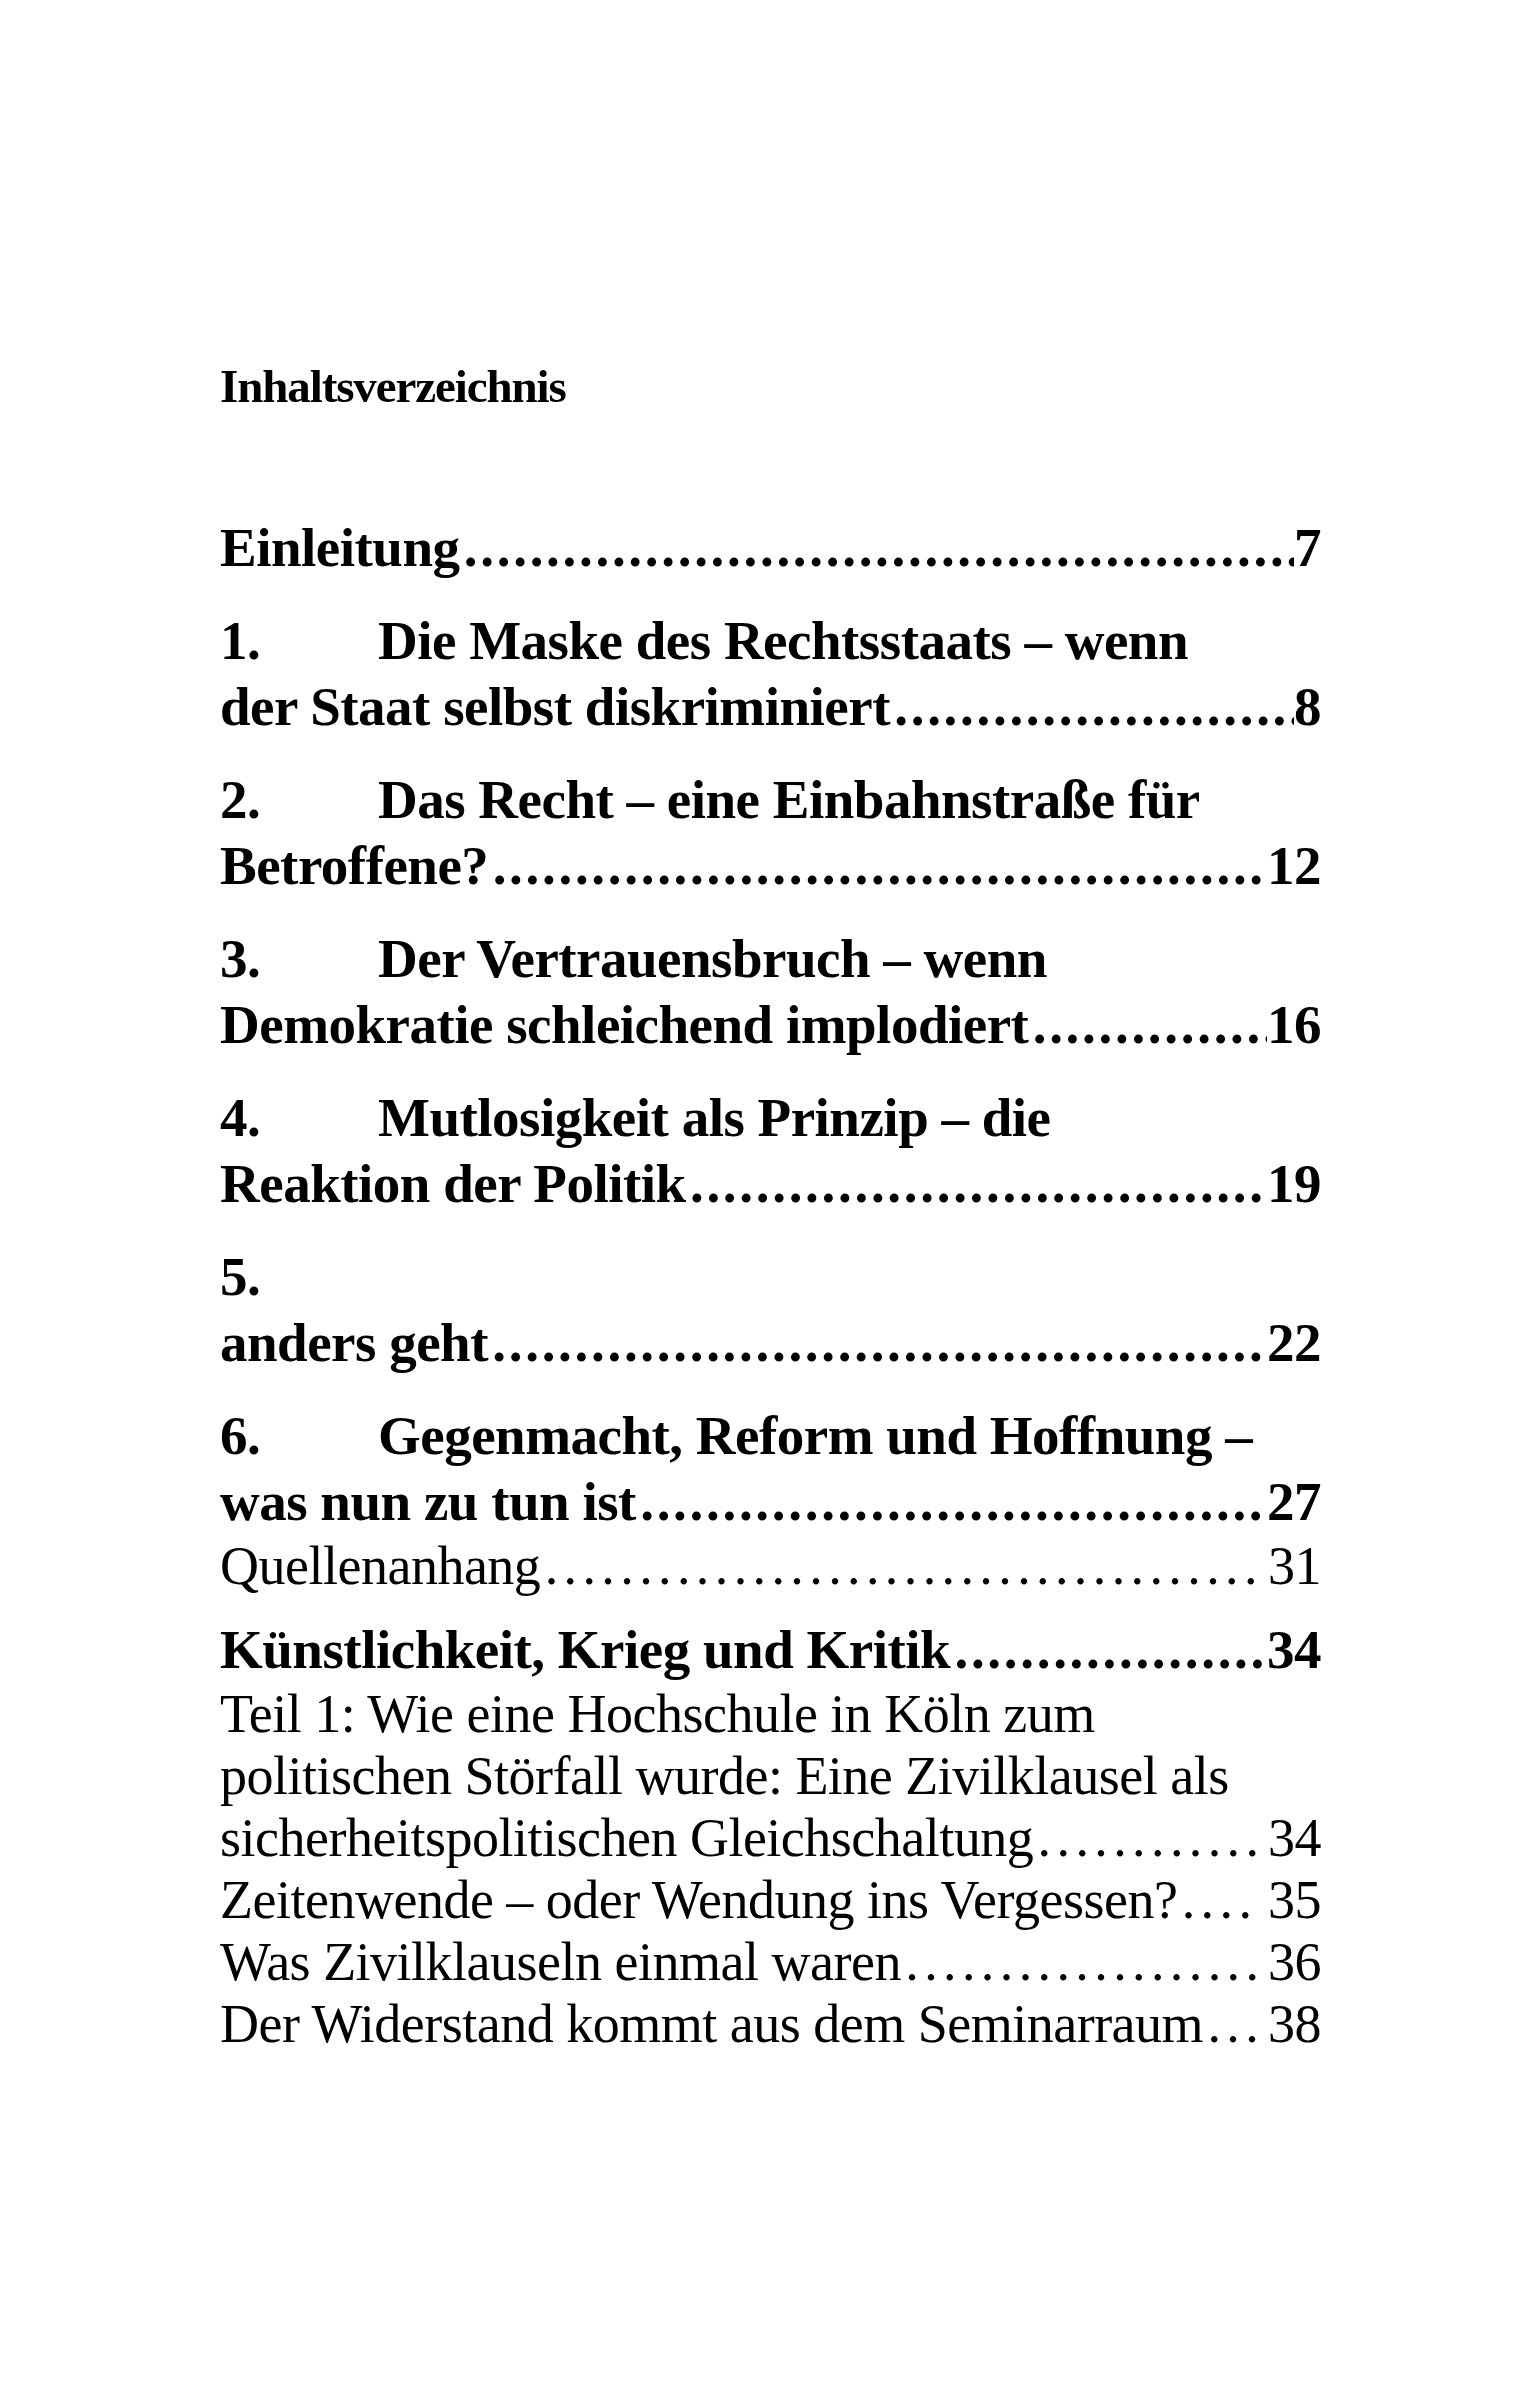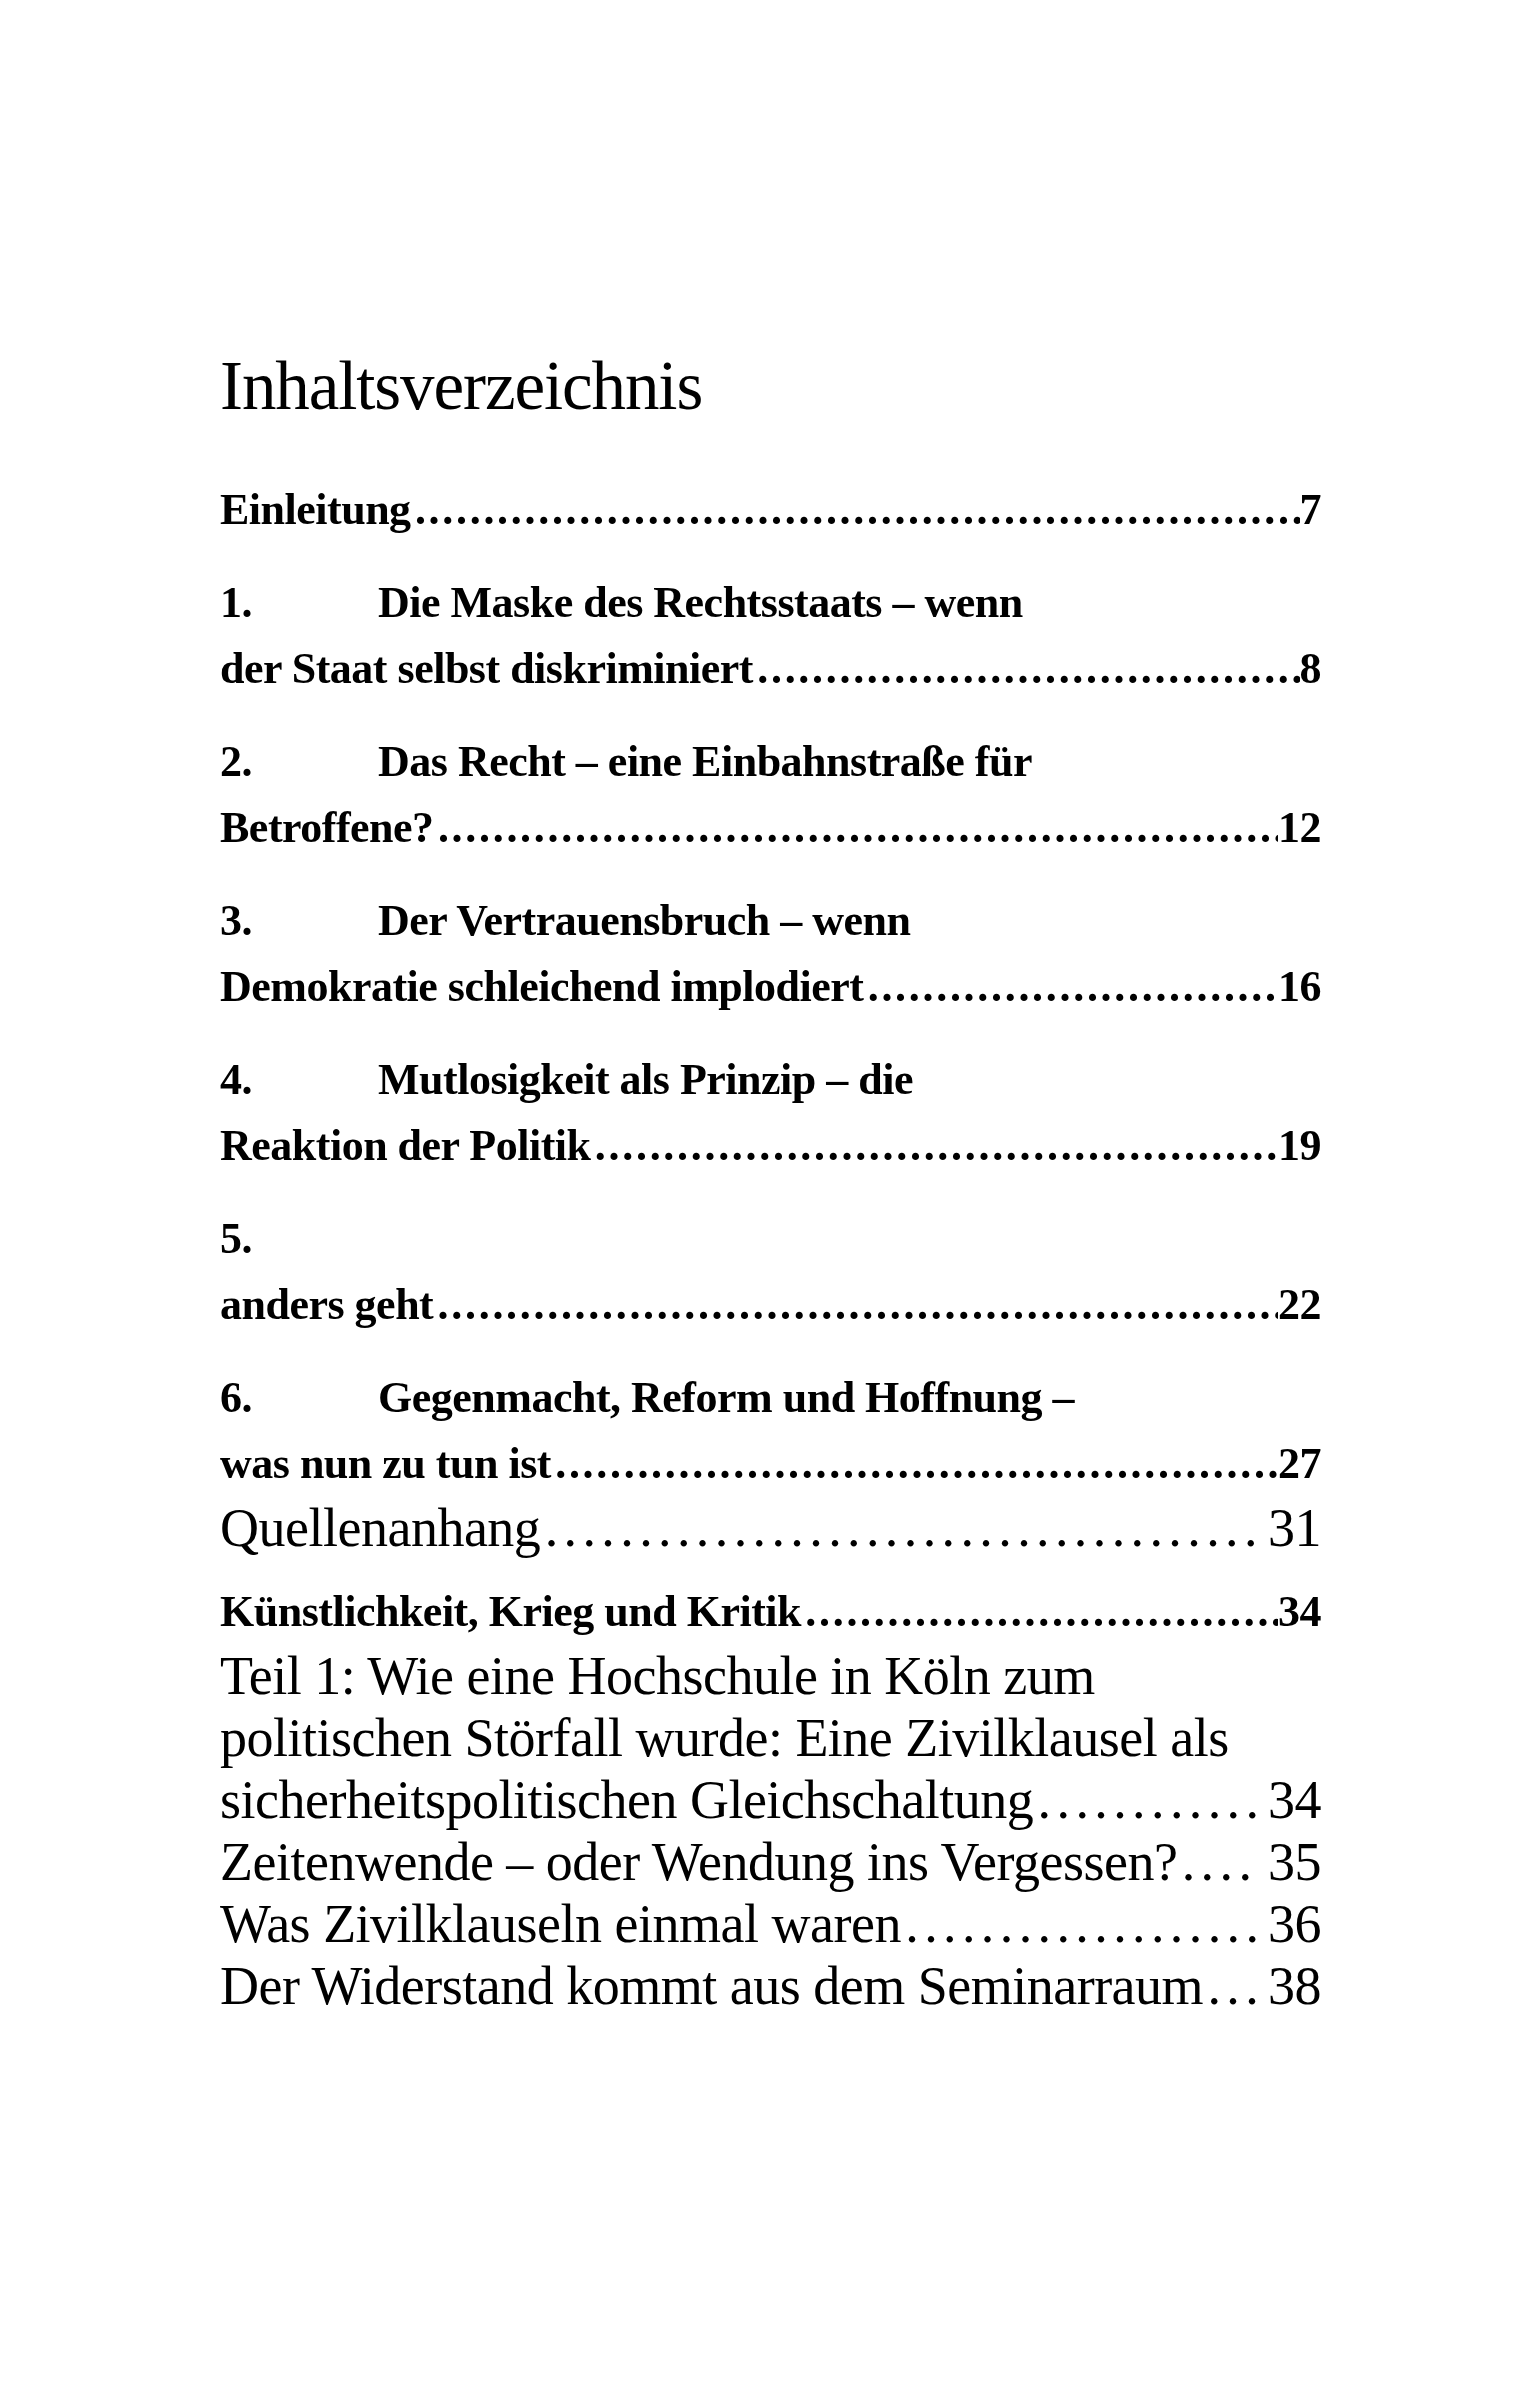--- a/index.html
+++ b/index.html
@@ -16,30 +16,30 @@
     font-family: "Liberation Serif", "DejaVu Serif", serif;
     overflow: hidden;
   }
   .content {
     box-sizing: border-box;
     width: 100%;
     height: 100%;
     padding: 349px 196px 0 220px;
   }
   .doc-title {
-    margin: 0 0 53px 0;
-    font-size: 69px;
+    margin: 0 0 91px 0;
+    font-size: 47px;
     line-height: 75px;
-    font-weight: 400;
+    font-weight: 700;
     letter-spacing: -1.1px;
   }
   .toc-entry { display: block; }
   .lvl1 {
     font-weight: 700;
-    font-size: 44px;
+    font-size: 55px;
     line-height: 66px;
     letter-spacing: -0.5px;
     margin: 0 0 27px 0;
   }
   .lvl2 {
     font-weight: 400;
     font-size: 54px;
     line-height: 62px;
     letter-spacing: -0.5px;
     margin: 0;

